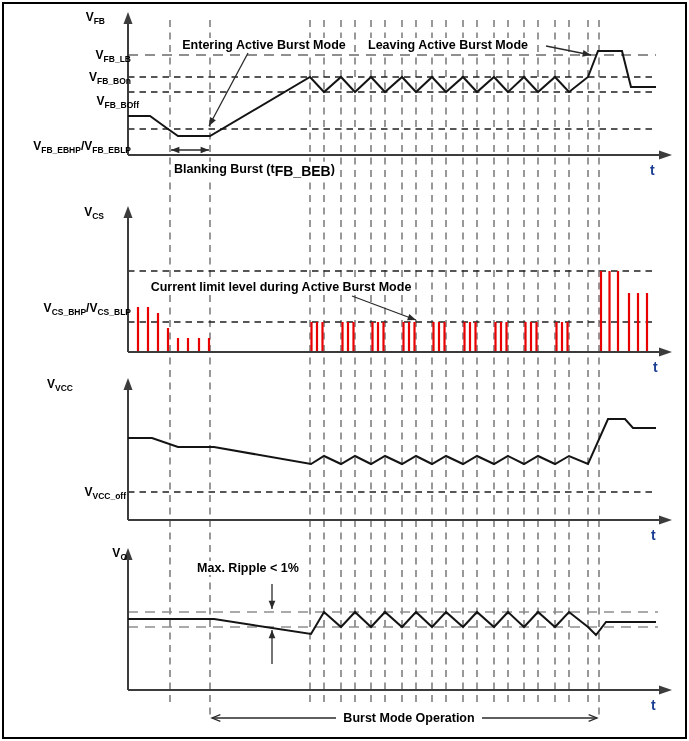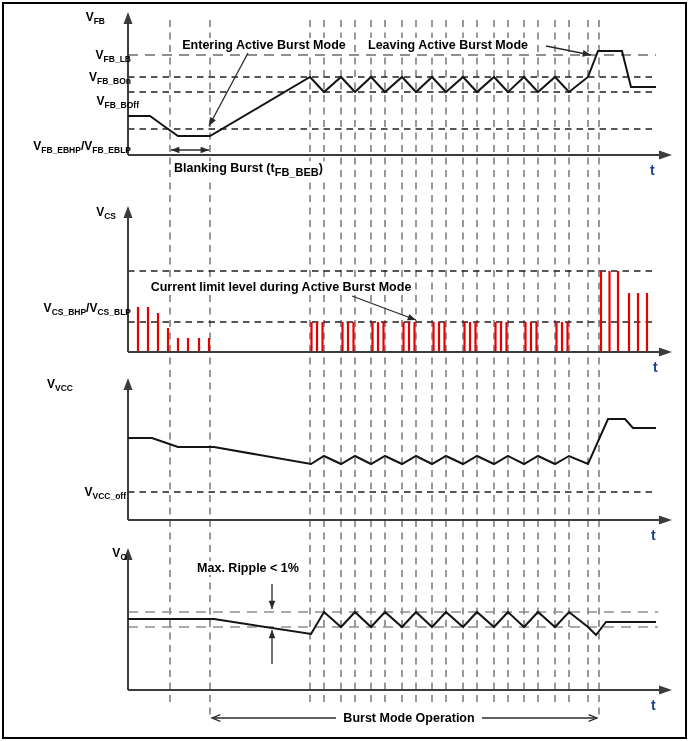--- a/index.html
+++ b/index.html
@@ -5,21 +5,21 @@
   html,body{margin:0;padding:0;background:#ffffff;}
   #canvas{position:relative;width:689px;height:741px;background:#ffffff;overflow:hidden;
           font-family:"Liberation Sans",sans-serif;}
   #frame{position:absolute;inset:2px;border:2px solid #000;pointer-events:none;}
   #diagram-svg{position:absolute;left:0;top:0;}
   .lbl{position:absolute;font-size:12px;font-weight:700;color:#000000;text-align:right;
        white-space:nowrap;line-height:16px;padding-left:12px;}
   .lbl sub{font-size:8.5px;font-weight:700;}
   .ann{position:absolute;font-size:12.5px;font-weight:700;color:#000;white-space:nowrap;
        transform:translate(-50%,-50%);background:#fff;padding:0 2px;line-height:14px;}
-  .ann sub{font-size:11px;font-weight:700;text-align:center;}
+  .ann sub{font-size:14px;font-weight:700;text-align:center;}
   .ann-left{transform:translate(0,-50%);}
   .tlbl{position:absolute;font-size:14px;font-weight:700;color:#1c3f94;line-height:14px;}
 </style>
 </head>
 <body>
 
 <div id="canvas">
 
   <svg id="diagram-svg" width="689" height="741" viewBox="0 0 689 741">
       <line x1="170" y1="20" x2="170" y2="702" stroke="#6e6e6e" stroke-width="1.4" stroke-dasharray="7 5.5"></line>
@@ -131,21 +131,21 @@
       <line x1="482" y1="718" x2="597" y2="718" stroke="#2a2a2a" stroke-width="1.3"></line>
       <polyline points="588.6420182798114,721.3382842247169 597,718 588.6420182798114,714.6617157752831" fill="none" stroke="#2a2a2a" stroke-width="1.3"></polyline>
     </svg>
 
   <div class="lbl" style="left:0;width:93px;top:9px;"><span>V</span><sub>FB</sub></div>
   <div class="lbl" style="left:0;width:119px;top:47px;"><span>V</span><sub>FB_LB</sub></div>
   <div class="lbl" style="left:0;width:119px;top:69px;"><span>V</span><sub>FB_BOn</sub></div>
   <div class="lbl" style="left:8px;width:119px;top:84px;margin-top:9px;"><span>V</span><sub>FB_BOff</sub></div>
   <div class="lbl" style="left:0;width:119px;top:121px;margin-top:17px;"><span>V</span><sub>FB_EBHP</sub><span>/V</span><sub>FB_EBLP</sub></div>
 
-  <div class="lbl" style="left:16px;width:88px;top:204px;"><span>V</span><sub>CS</sub></div>
+  <div class="lbl" style="left:4px;width:88px;top:204px;"><span>V</span><sub>CS</sub></div>
   <div class="lbl" style="left:0;width:119px;top:300px;"><span>V</span><sub>CS_BHP</sub><span>/V</span><sub>CS_BLP</sub></div>
 
   <div class="lbl" style="left:0;width:96px;top:376px;text-align:center;"><span>V</span><sub>VCC</sub></div>
   <div class="lbl" style="left:0;width:114px;top:484px;"><span>V</span><sub>VCC_off</sub></div>
 
   <div class="lbl" style="left:0;width:115px;top:545px;"><span>V</span><sub>O</sub></div>
 
   <div class="ann" style="left:232px;top:45px;margin-left:32px;">Entering Active Burst Mode</div>
   <div class="ann" style="left:448px;top:45px;">Leaving Active Burst Mode</div>
   <div class="ann ann-left" style="left:172px;top:170px;transform:translate(0,-50%);"><span>Blanking Burst (t</span><sub>FB_BEB</sub><span>)</span></div>

